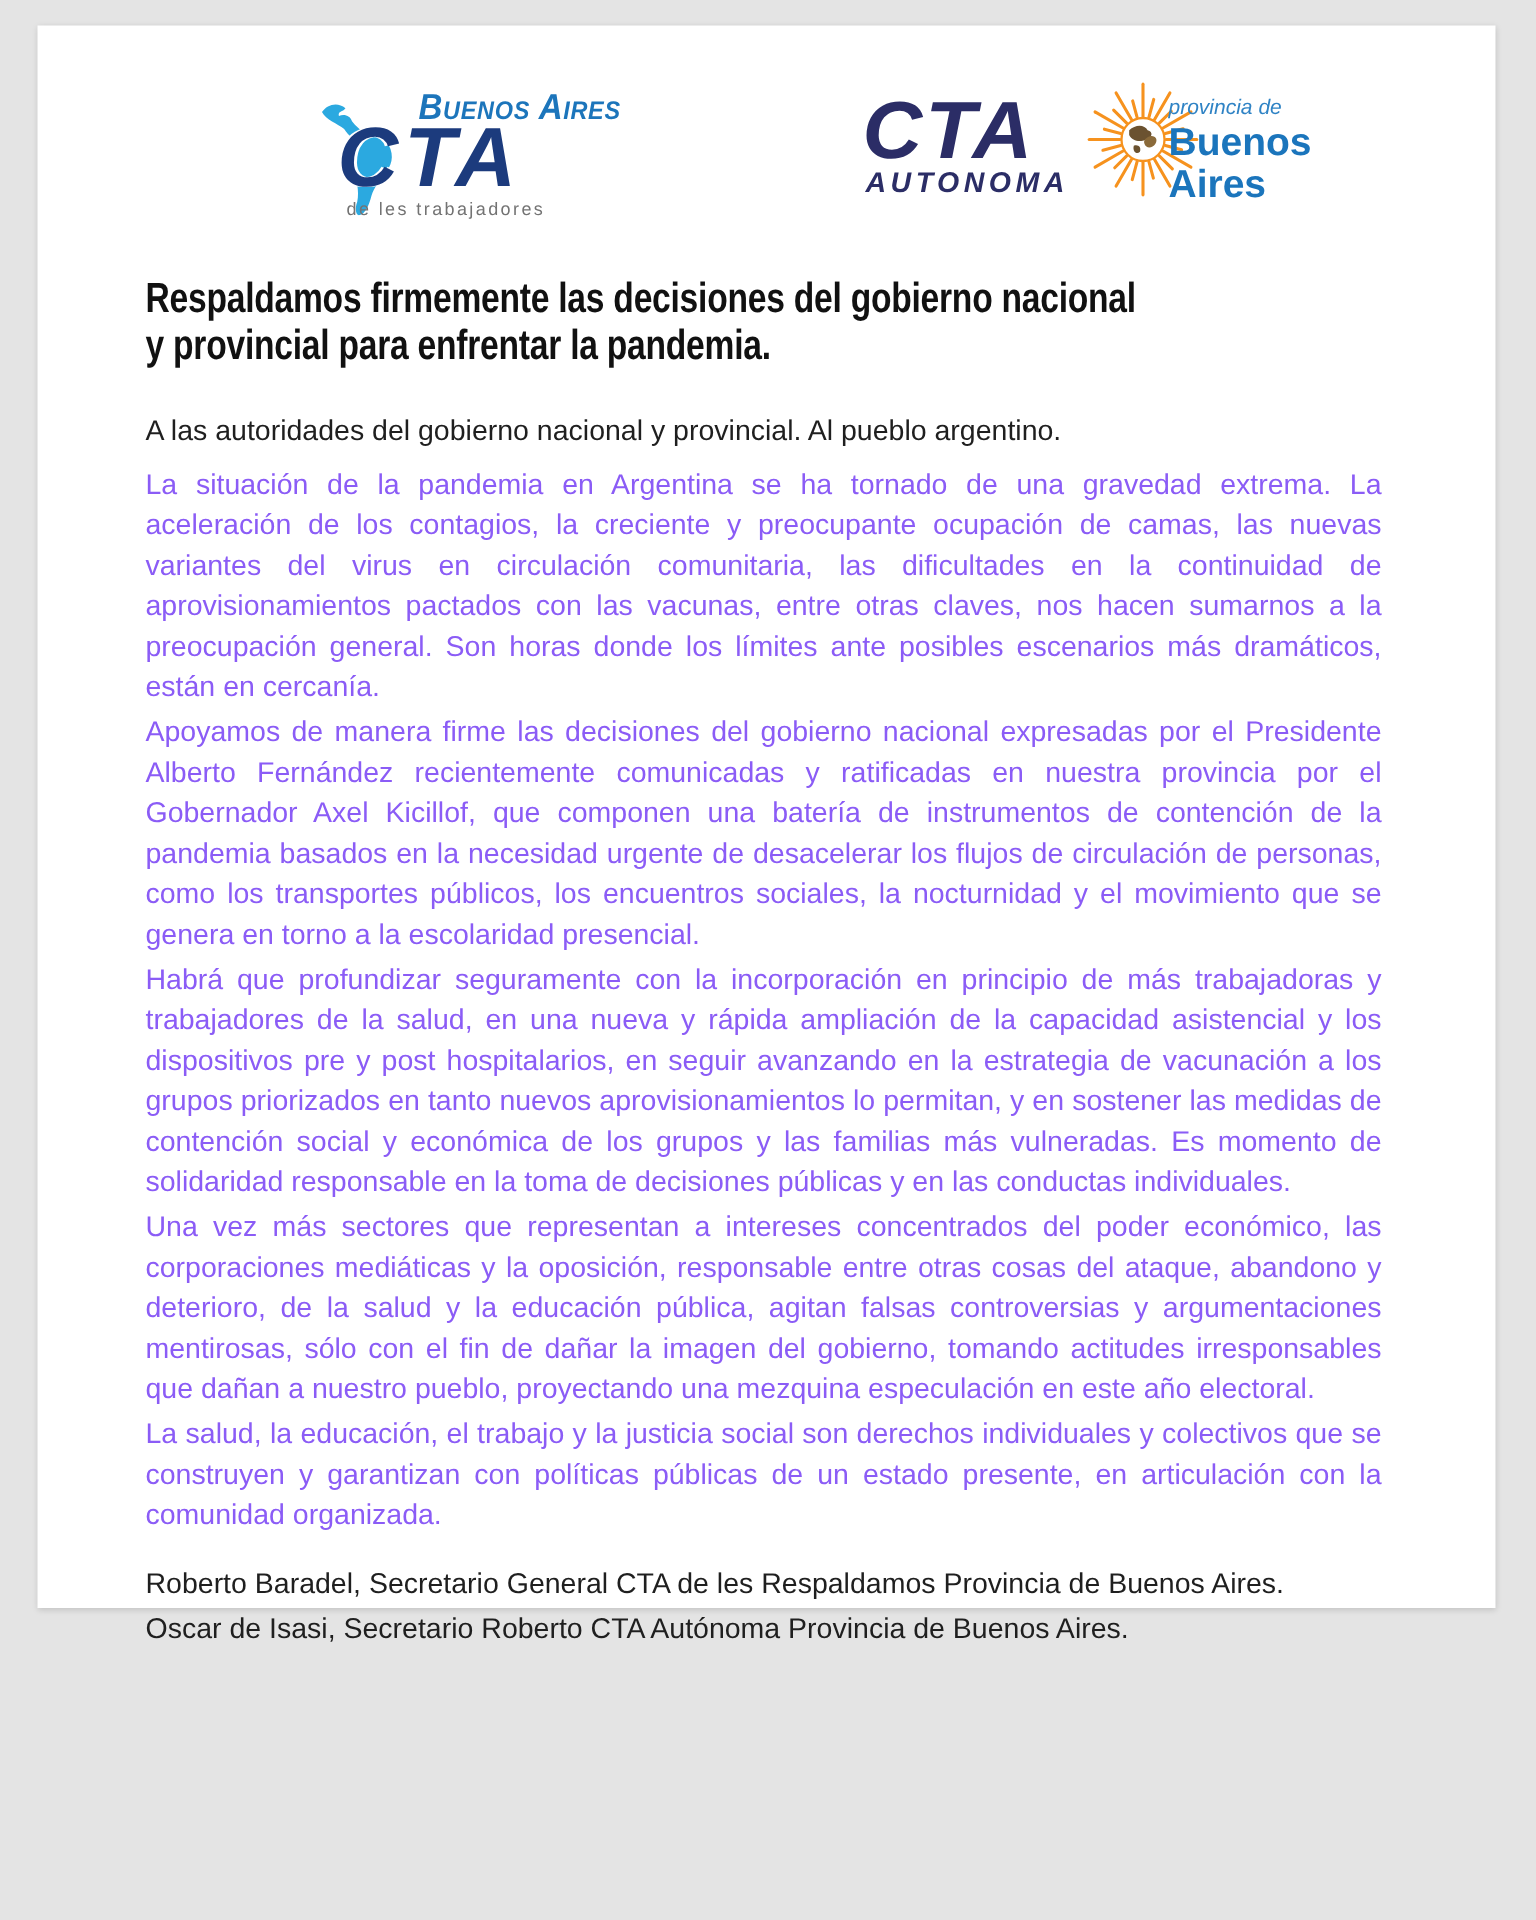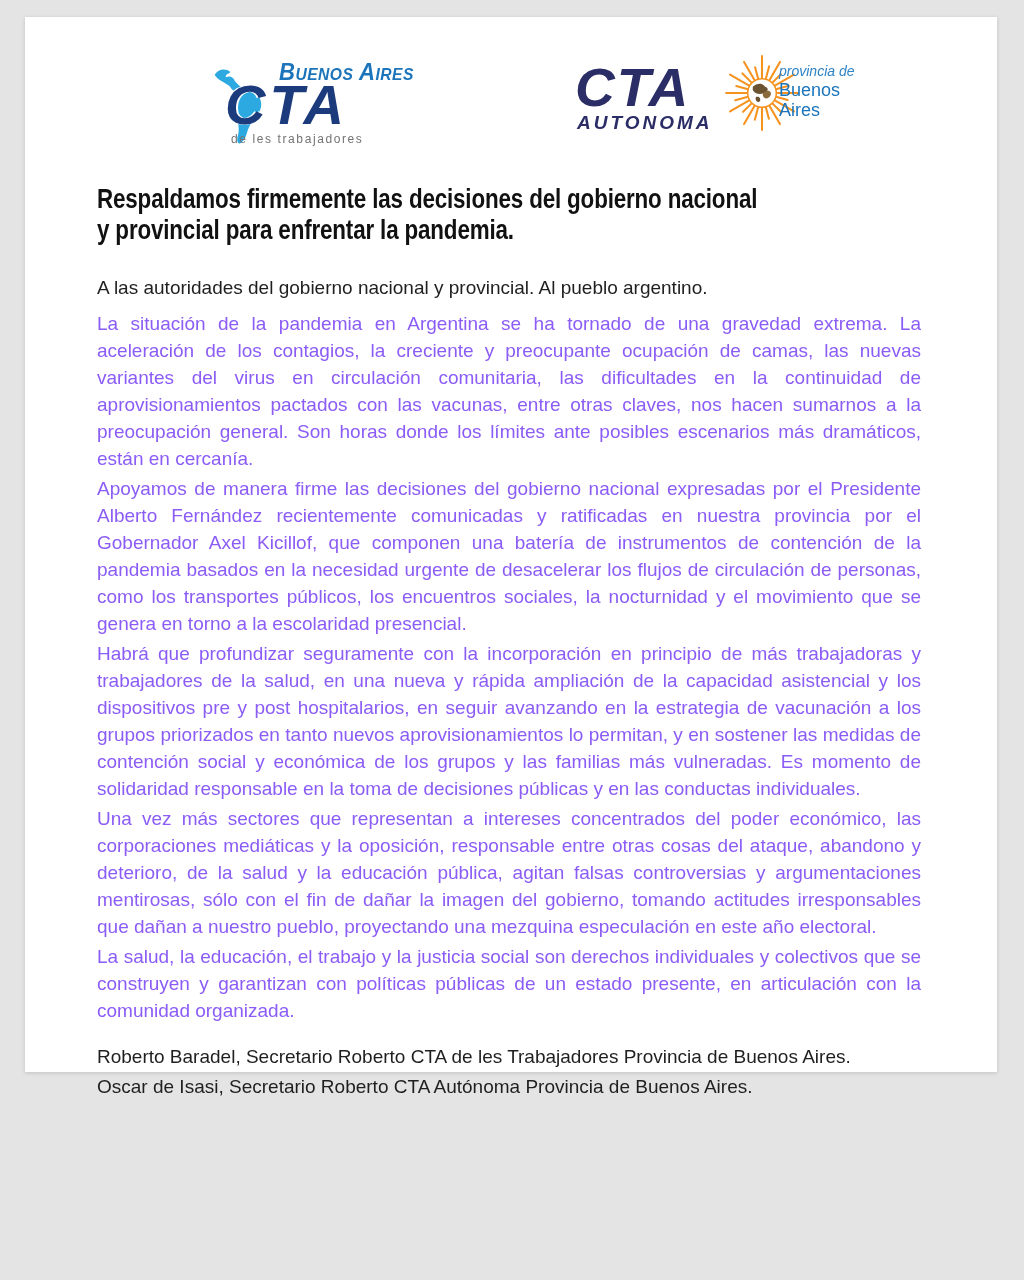--- a/index.html
+++ b/index.html
@@ -133,22 +133,22 @@
   }
   .logo-auto .prov .p1 {
     display: block;
     font-style: italic;
     font-size: 14px;
     color: #2f83c5;
     margin-bottom: 3px;
   }
   .logo-auto .prov .p2, .logo-auto .prov .p3 {
     display: block;
-    font-weight: normal;
-    font-size: 18px;
+    font-weight: bold;
+    font-size: 26px;
     margin-bottom: 2px;
   }
 
   
   h1.doc-title {
     margin: 0 0 29px 0;
     color: #111111;
     font-weight: bold;
   }
   h1.doc-title .t-line {
@@ -251,20 +251,20 @@
   <p class="salutation">A las autoridades del gobierno nacional y provincial. Al pueblo argentino.</p>
 
   <p class="body-par">La situación de la pandemia en Argentina se ha tornado de una gravedad extrema. La aceleración de los contagios, la creciente y preocupante ocupación de camas, las nuevas variantes del virus en circulación comunitaria, las dificultades en la continuidad de aprovisionamientos pactados con las vacunas, entre otras claves, nos hacen sumarnos a la preocupación general. Son horas donde los límites ante posibles escenarios más dramáticos, están en cercanía.</p>
   <p class="body-par">Apoyamos de manera firme las decisiones del gobierno nacional expresadas por el Presidente Alberto Fernández recientemente comunicadas y ratificadas en nuestra provincia por el Gobernador Axel Kicillof, que componen una batería de instrumentos de contención de la pandemia basados en la necesidad urgente de desacelerar los flujos de circulación de personas, como los transportes públicos, los encuentros sociales, la nocturnidad y el movimiento que se genera en torno a la escolaridad presencial.</p>
   <p class="body-par">Habrá que profundizar seguramente con la incorporación en principio de más trabajadoras y trabajadores de la salud, en una nueva y rápida ampliación de la capacidad asistencial y los dispositivos pre y post hospitalarios, en seguir avanzando en la estrategia de vacunación a los grupos priorizados en tanto nuevos aprovisionamientos lo permitan, y en sostener las medidas de contención social y económica de los grupos y las familias más vulneradas. Es momento de solidaridad responsable en la toma de decisiones públicas y en las conductas individuales.</p>
   <p class="body-par">Una vez más sectores que representan a intereses concentrados del poder económico, las corporaciones mediáticas y la oposición, responsable entre otras cosas del ataque, abandono y deterioro, de la salud y la educación pública, agitan falsas controversias y argumentaciones mentirosas, sólo con el fin de dañar la imagen del gobierno, tomando actitudes irresponsables que dañan a nuestro pueblo, proyectando una mezquina especulación en este año electoral.</p>
   <p class="body-par">La salud, la educación, el trabajo y la justicia social son derechos individuales y colectivos que se construyen y garantizan con políticas públicas de un estado presente, en articulación con la comunidad organizada.</p>
 
   <div class="signatures">
     <p class="sig-line">
-      <span class="sig-name">Roberto Baradel</span><span>, Secretario Roberto CTA de les Trabajadores Provincia de Buenos Aires.</span>
+      <span class="sig-name">Roberto Baradel</span><span>, Secretario General CTA de les Respaldamos Provincia de Buenos Aires.</span>
     </p>
     <p class="sig-line">
       <span class="sig-name">Oscar de Isasi</span><span>, Secretario Roberto CTA Autónoma Provincia de Buenos Aires.</span>
     </p>
   </div>
 
 </div>
 
 </body></html>

